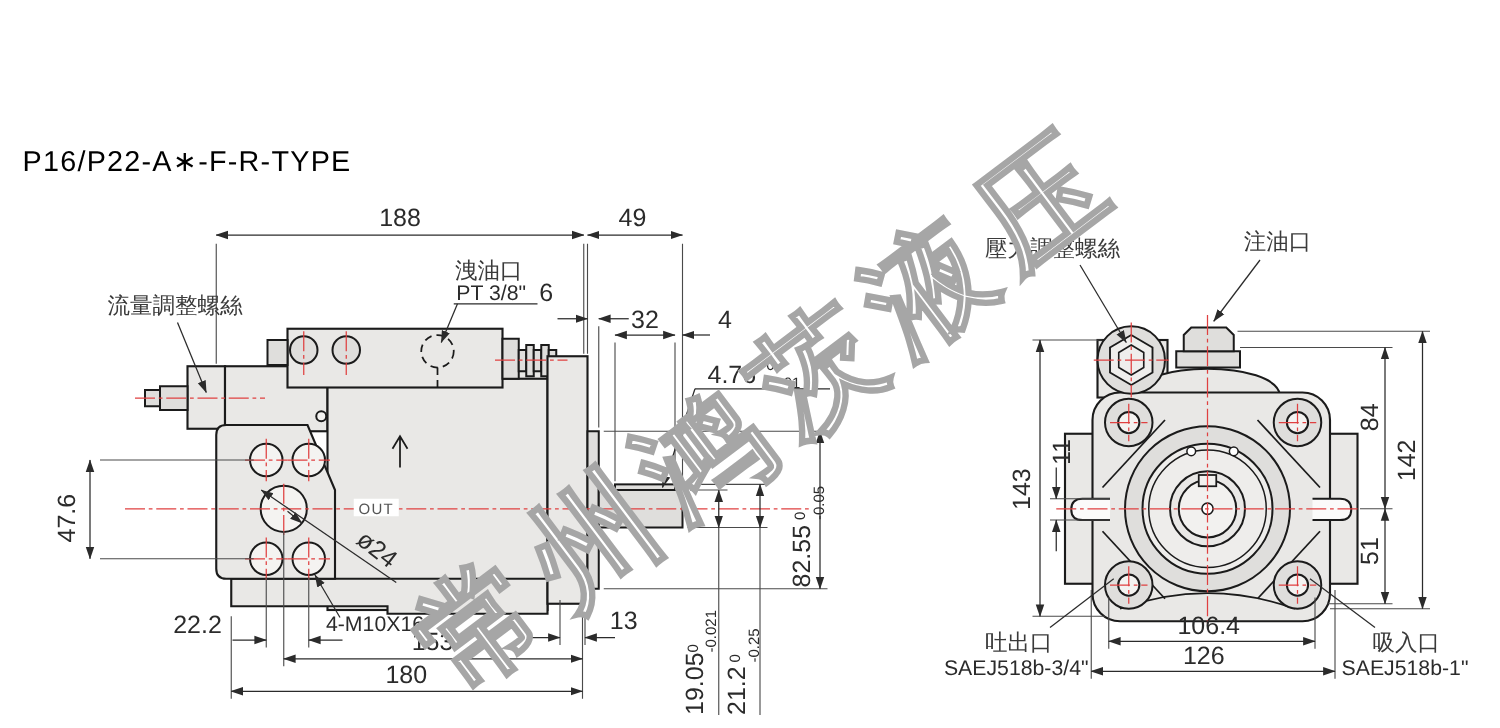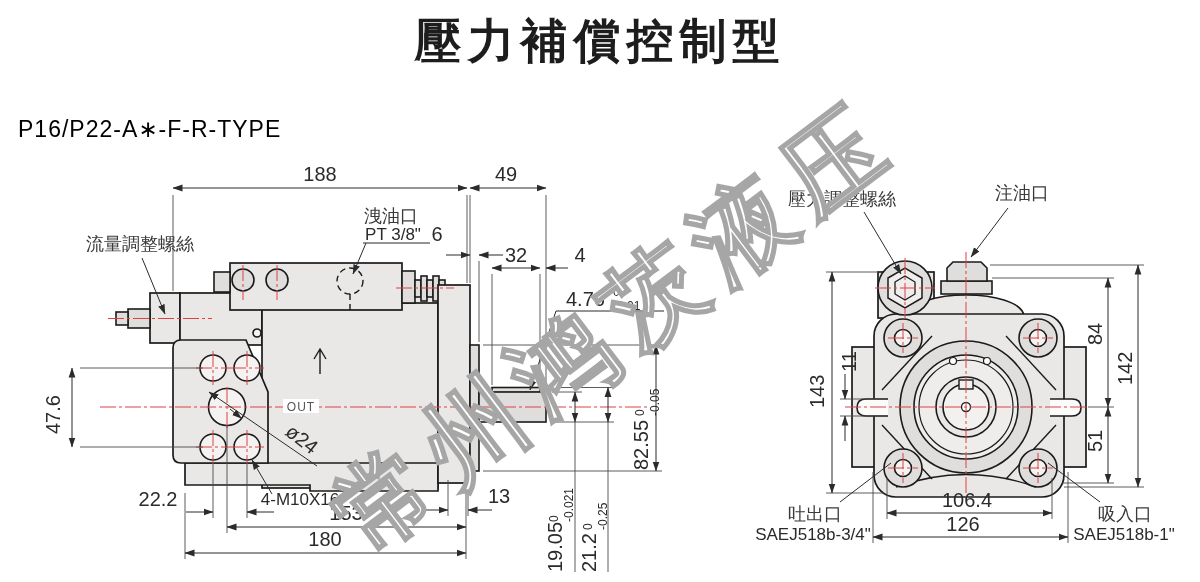--- a/index.html
+++ b/index.html
@@ -26,21 +26,20 @@
   .dims{font-size:12px;}
   .lbl{font-size:18px;fill:#3a3a3a;}
   .sml{font-size:17px;}
   .out{font-size:12px;fill:#555;letter-spacing:1px;}
 </style>
 </head>
 <body>
 
 <div class="stage">
 
-  <div class="title">壓力補償控制型</div>
   <div class="model">P16/P22-A∗-F-R-TYPE</div>
 
   <svg width="1200" height="582" viewBox="0 0 1200 582">
     <defs>
       <marker id="ar" viewBox="0 0 10 10" refX="9.5" refY="5" markerWidth="10" markerHeight="10" orient="auto-start-reverse">
         <path d="M0,1.6 L10,5 L0,8.4 Z" fill="#2b2b2b"></path>
       </marker>
     </defs>
 
     <g>

